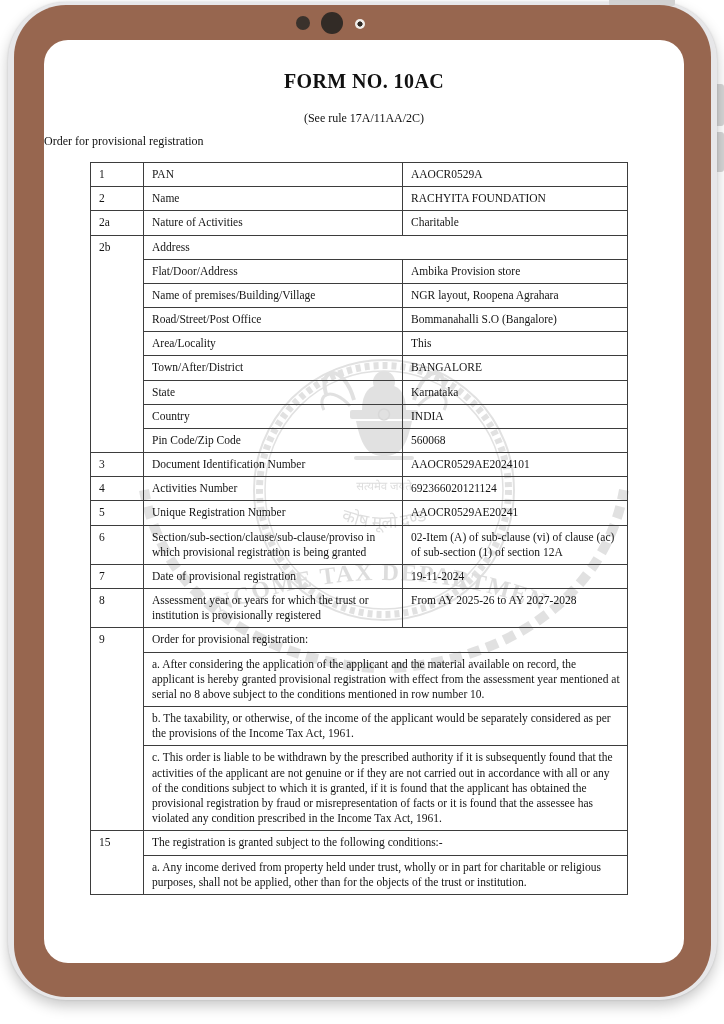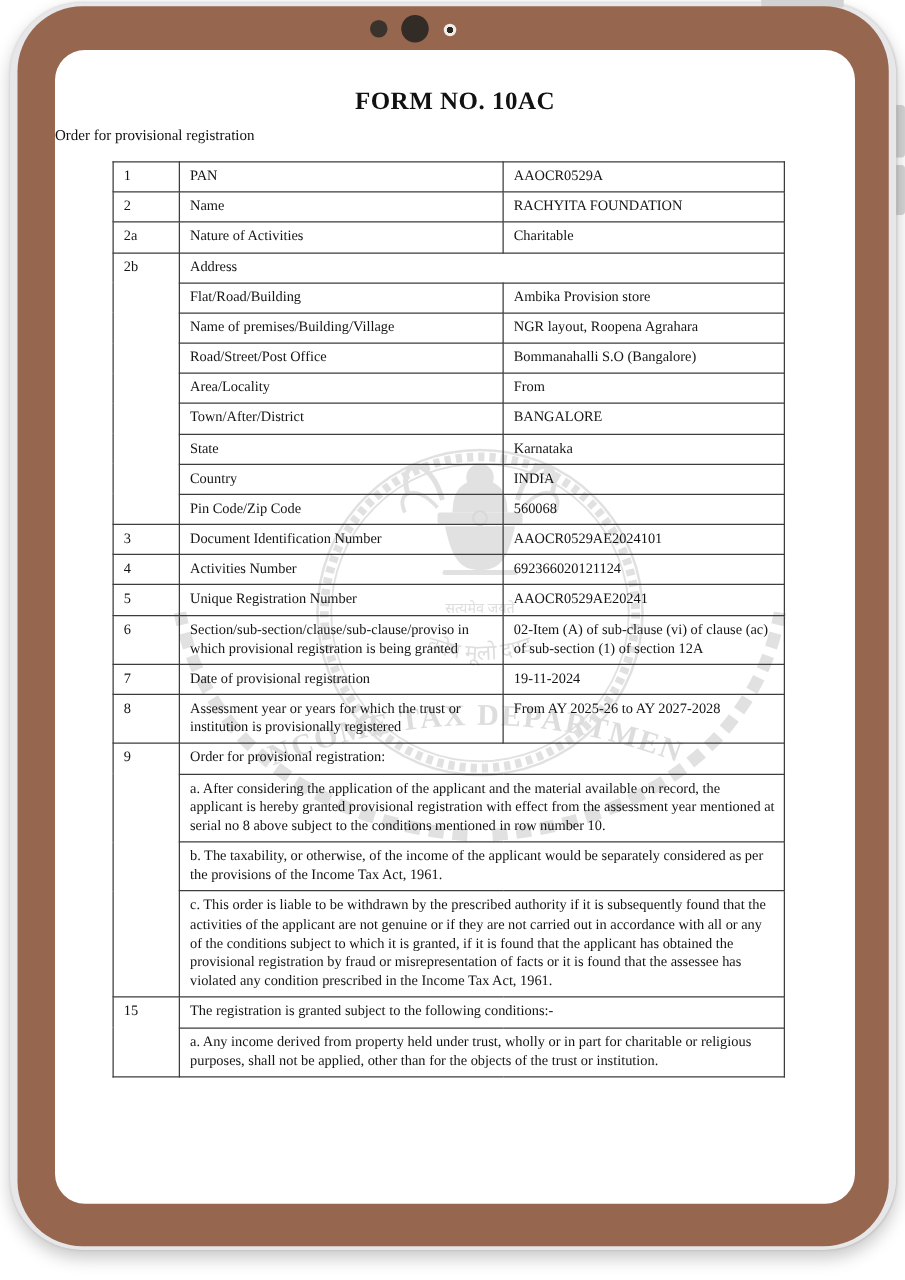--- a/index.html
+++ b/index.html
@@ -105,20 +105,21 @@
         <text font-size="17" fill="#bdbdbd" font-family="Liberation Serif, serif">
           <textPath href="#mottoArc" startOffset="50%" text-anchor="middle">कोष मूलो दण्ड</textPath>
         </text>
         <text font-size="24" font-weight="bold" fill="#bdbdbd" letter-spacing="1.5" font-family="Liberation Serif, serif">
           <textPath href="#deptArc" startOffset="50%" text-anchor="middle">INCOME TAX DEPARTMENT</textPath>
         </text>
       </svg>
 
       <div class="doc">
         <h1 class="title">FORM NO. 10AC</h1>
+        <div class="sub">(See rule 17A/11AA/2C)</div>
         <div class="sub2">Order for provisional registration</div>
 
         <table class="form">
           <colgroup>
             <col style="width:53px">
               <col style="width:259px">
               <col style="width:225px">
           </colgroup>
           <tbody id="form-tbody">
               <tr>
@@ -134,34 +135,34 @@
               <tr>
                 <td rowspan="1">2a</td>
                 <td>Nature of Activities</td>
                 <td>Charitable</td>
               </tr>
               <tr>
                 <td rowspan="9">2b</td>
                 <td colspan="2">Address</td>
               </tr>
               <tr>
-                <td>Flat/Road/Building</td>
+                <td>Flat/Door/Address</td>
                 <td>Ambika Provision store</td>
               </tr>
               <tr>
                 <td>Name of premises/Building/Village</td>
                 <td>NGR layout, Roopena Agrahara</td>
               </tr>
               <tr>
                 <td>Road/Street/Post Office</td>
                 <td>Bommanahalli S.O (Bangalore)</td>
               </tr>
               <tr>
                 <td>Area/Locality</td>
-                <td>From</td>
+                <td>This</td>
               </tr>
               <tr>
                 <td>Town/After/District</td>
                 <td>BANGALORE</td>
               </tr>
               <tr>
                 <td>State</td>
                 <td>Karnataka</td>
               </tr>
               <tr>

